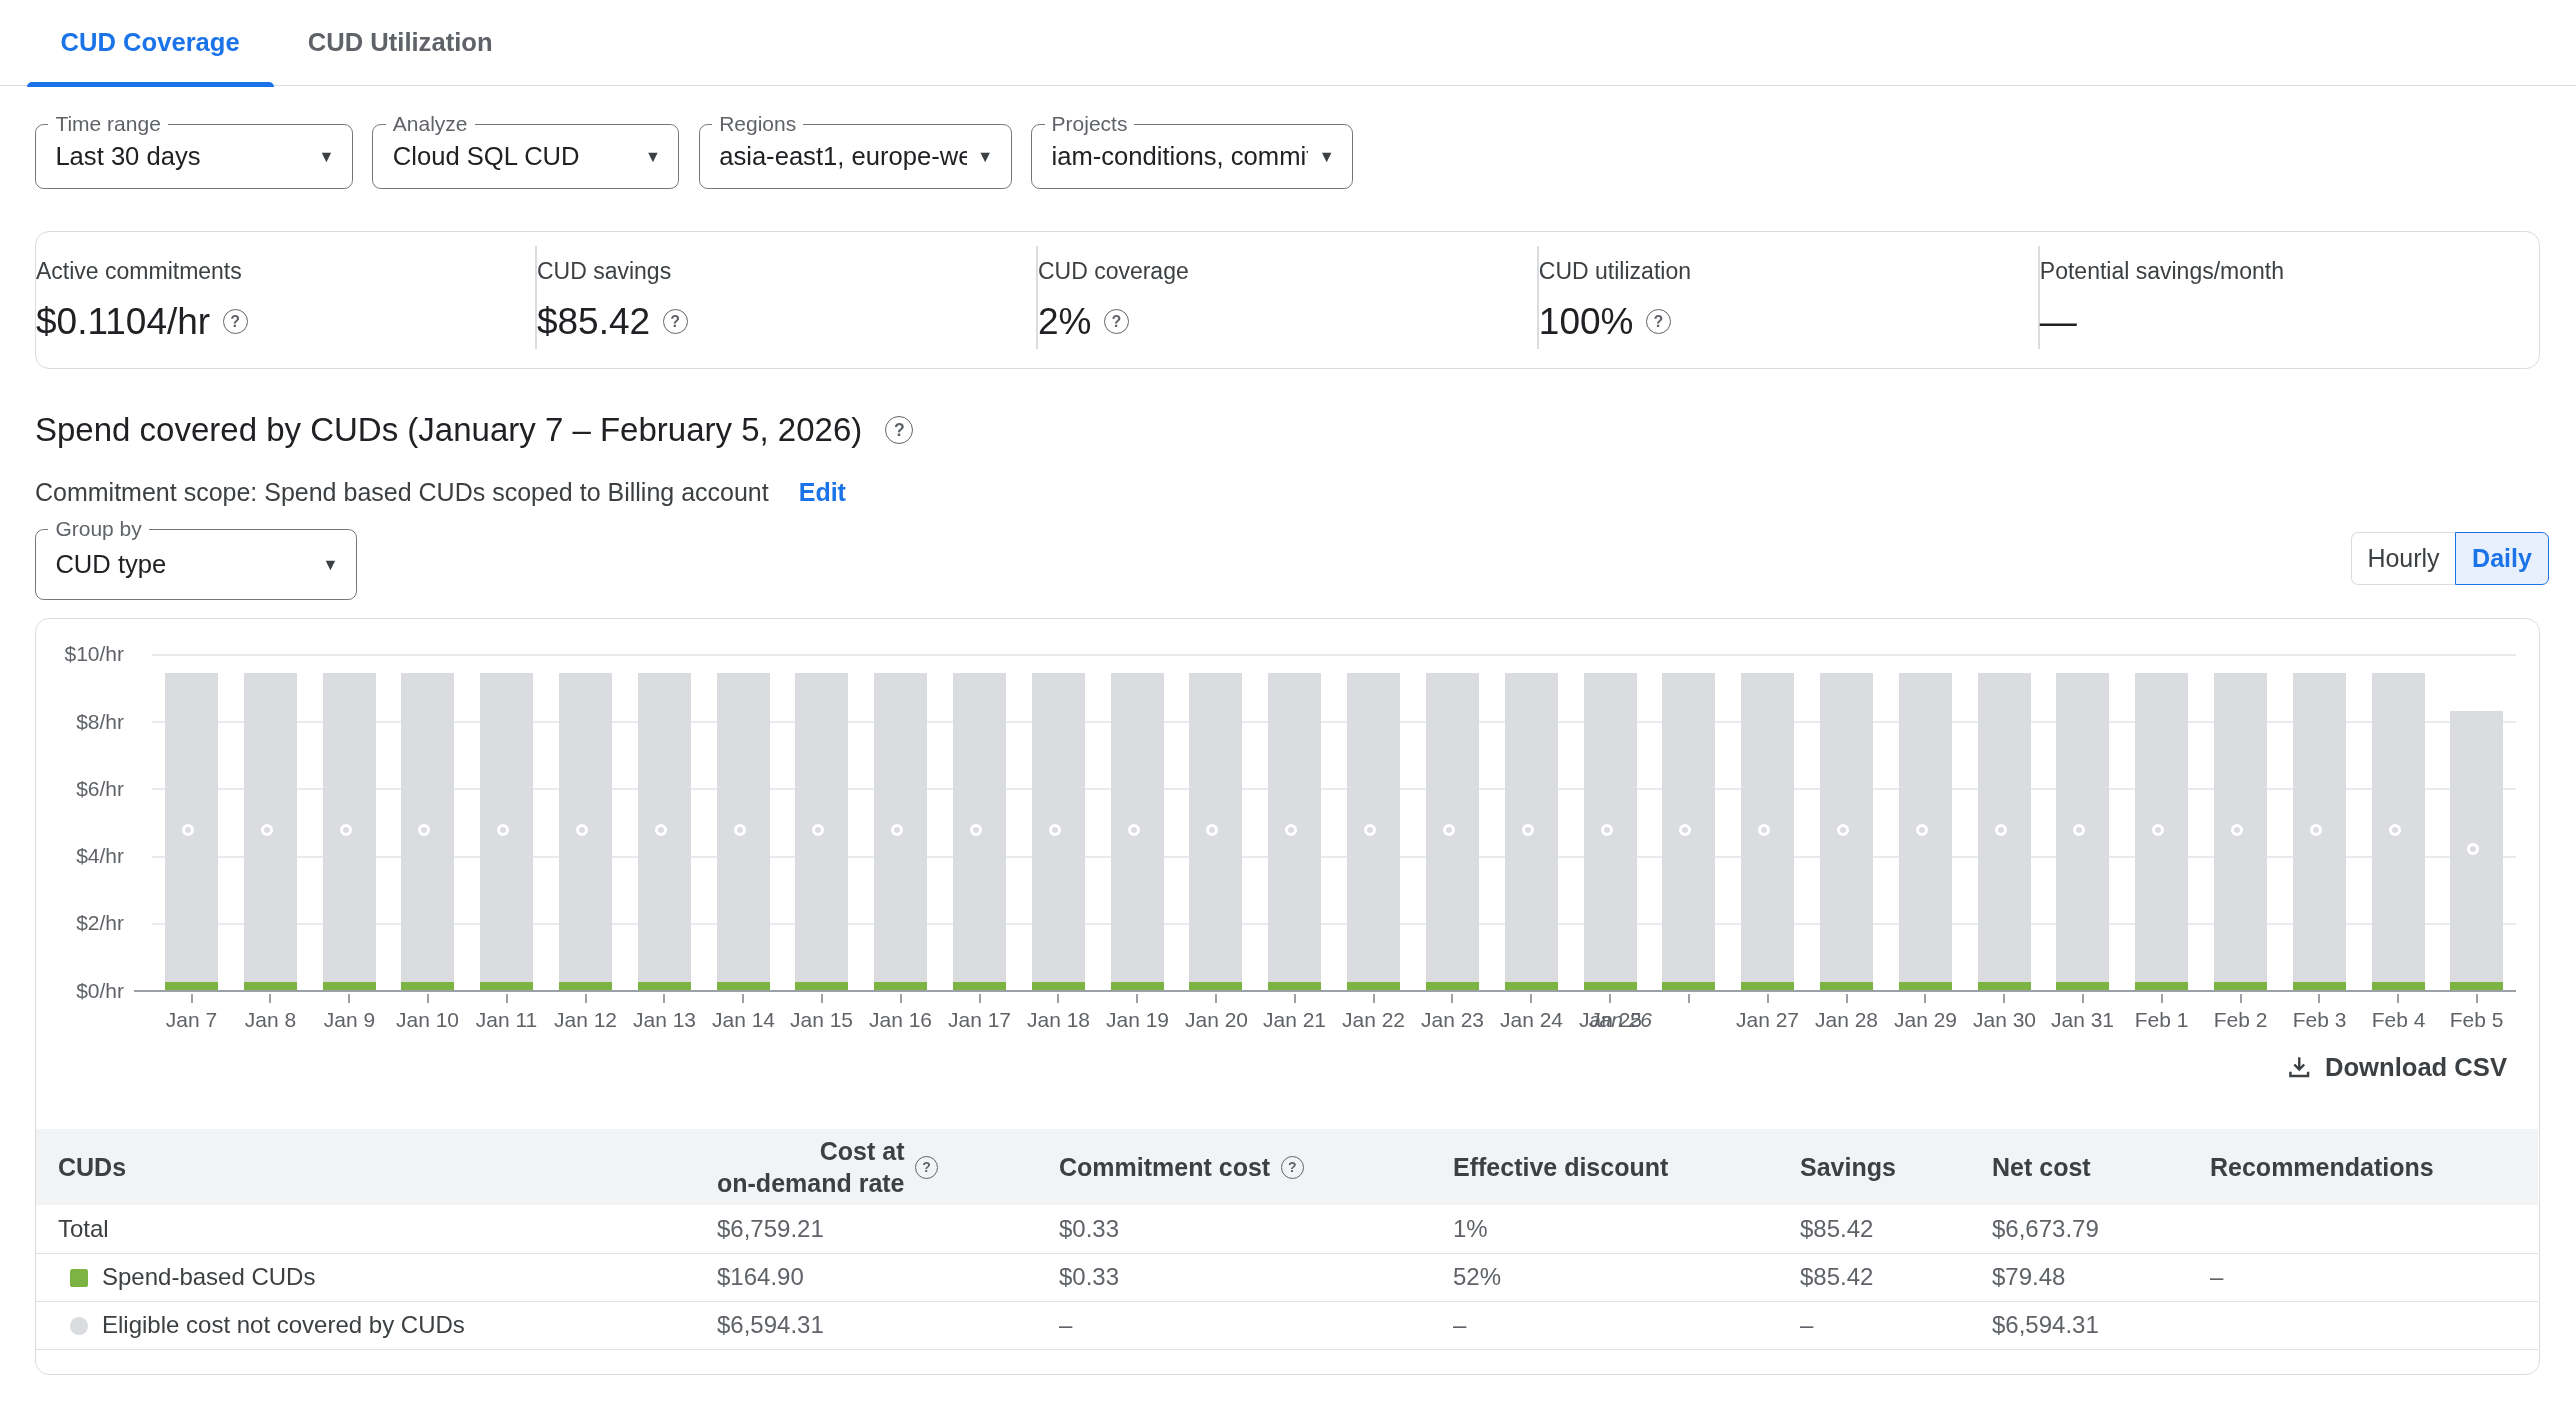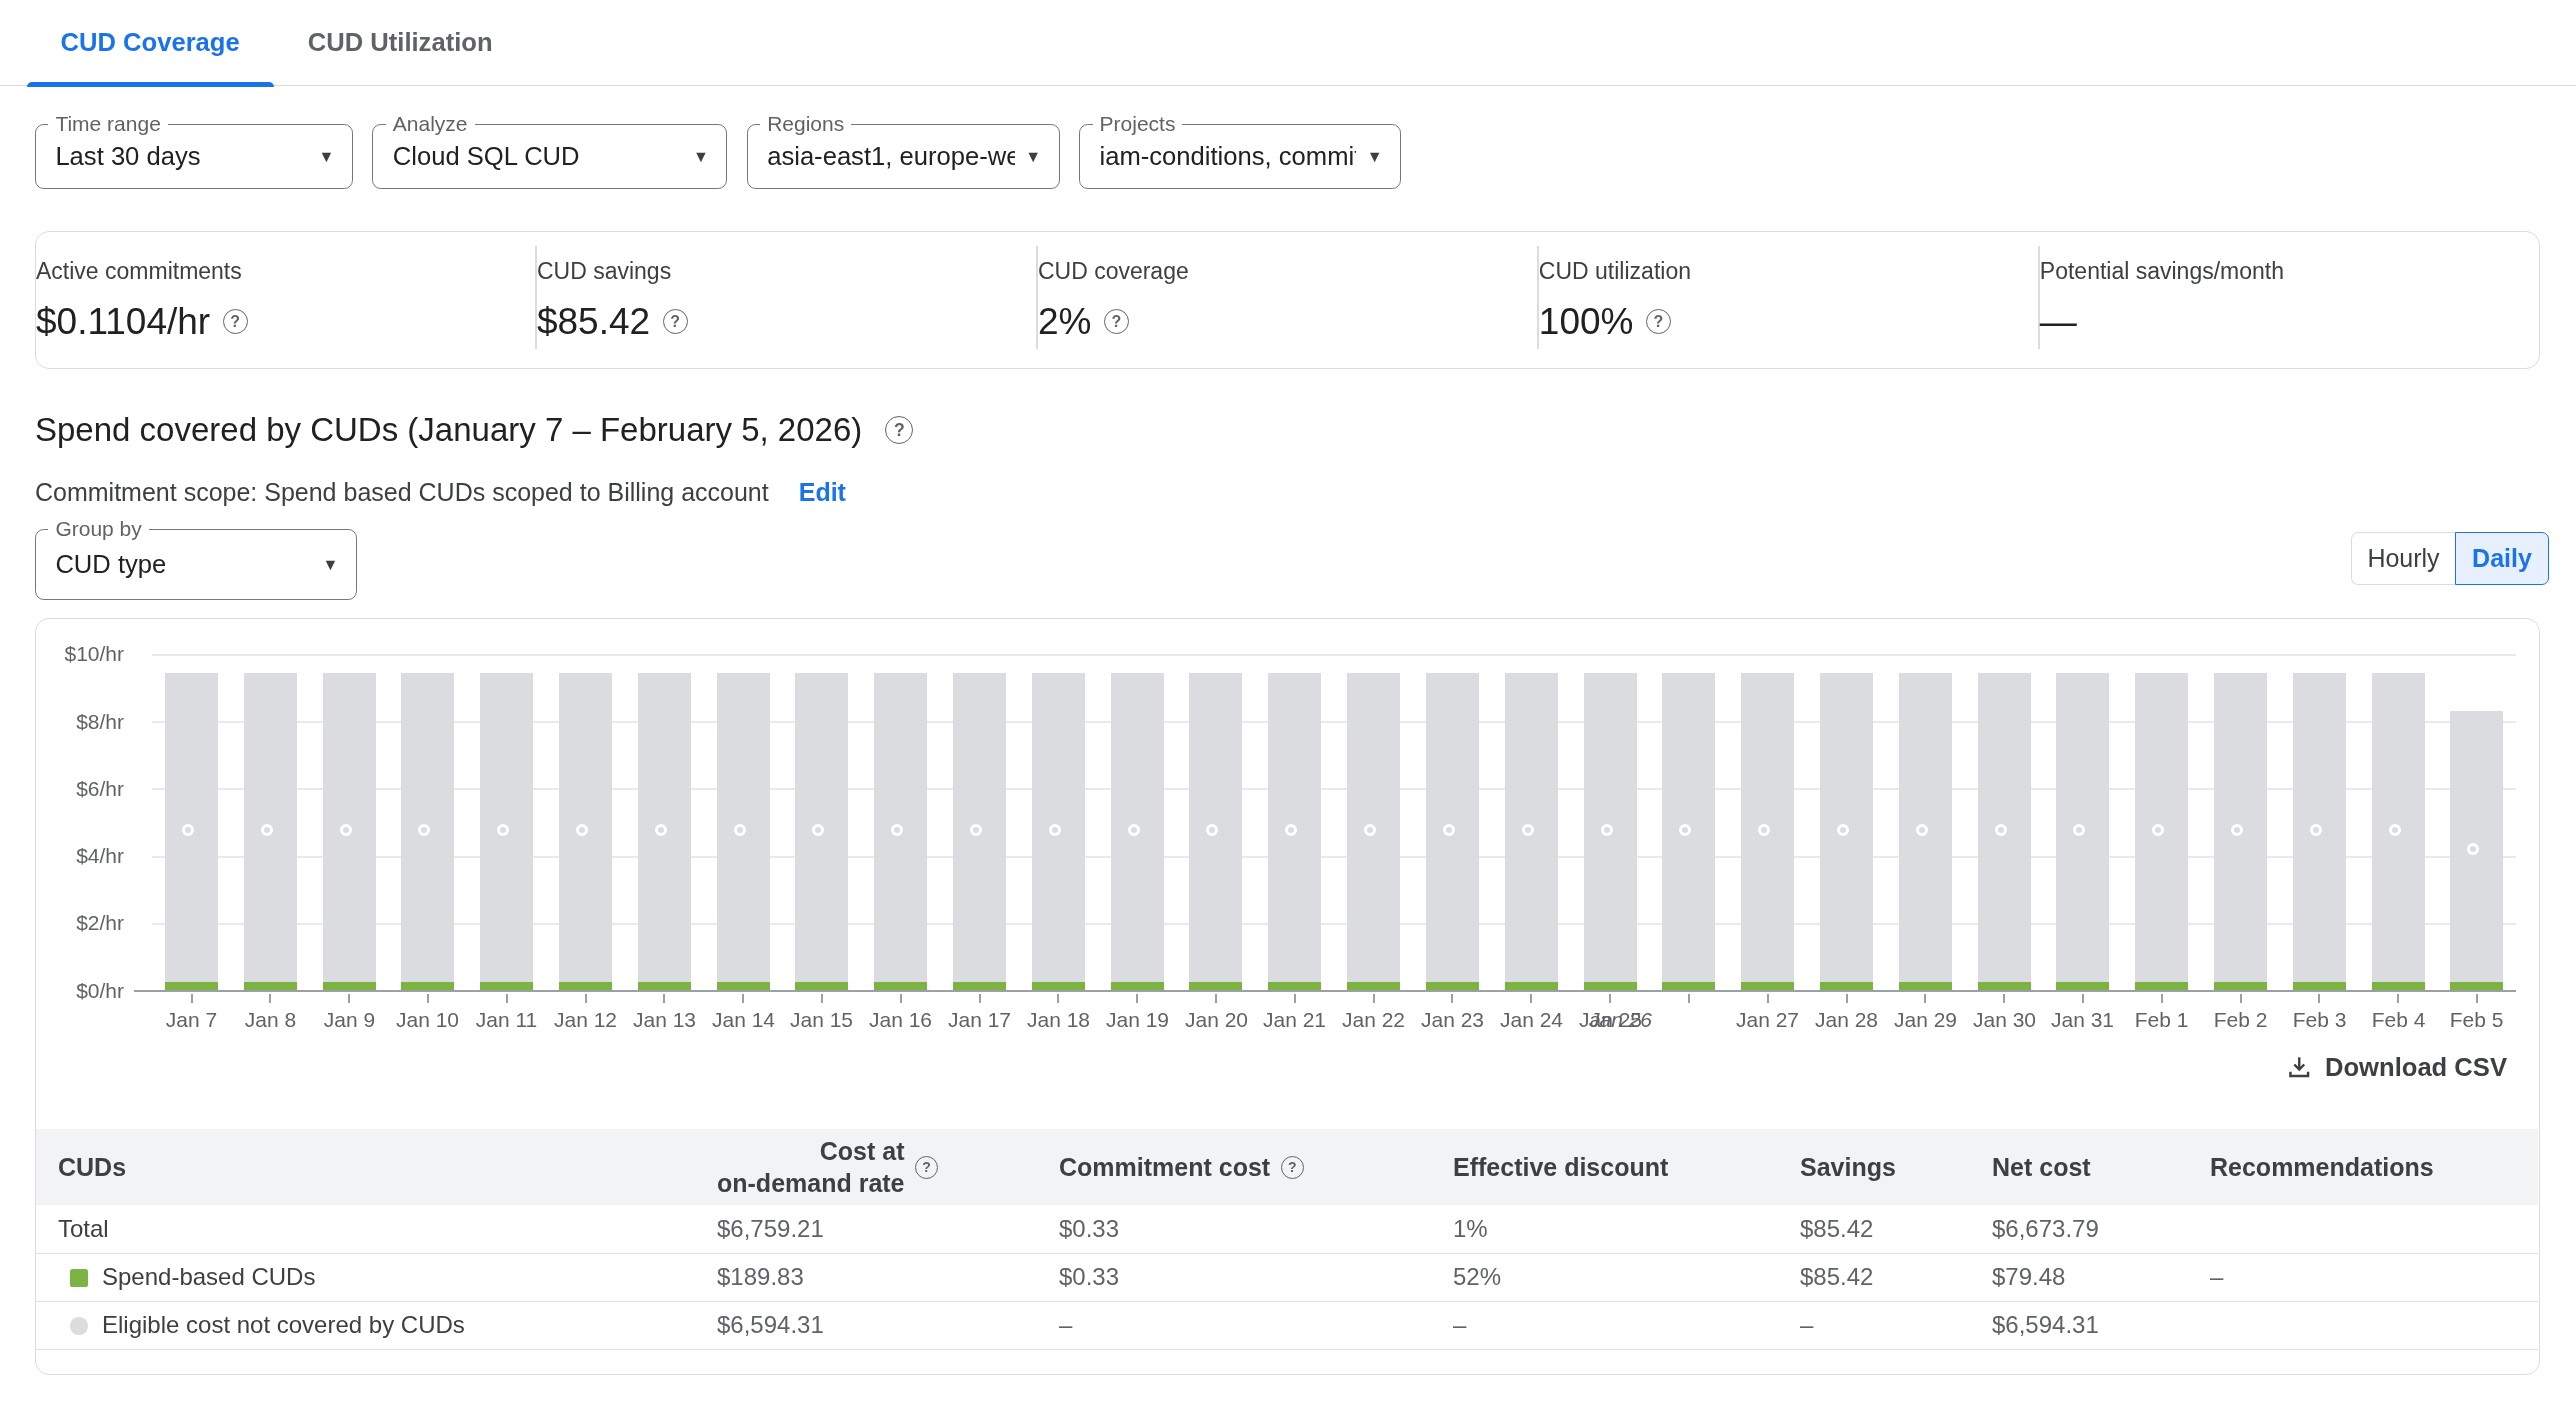--- a/index.html
+++ b/index.html
@@ -14,21 +14,21 @@
          font-size:25.6px; font-weight:bold; color:#5f6368; cursor:pointer; }
   .tab.active { color:#1a73e8; }
   .tab.active::after { content:""; position:absolute; left:0; right:0; bottom:-1.8px;
                        height:5.3px; background:#1a73e8; border-radius:5.3px 5.3px 0 0; }
 
   
   .filters-row { position:absolute; top:124px; left:35px; display:flex; gap:19.4px; }
   .select-box { position:relative; height:65px; border:1.8px solid #747775; border-radius:8.8px;
                 background:#fff; display:flex; align-items:center; justify-content:space-between;
                 padding:0 17.6px 0 19.4px; cursor:pointer; }
-  .w360{width:318px}.w350{width:355px}.w355{width:313px}.w365{width:322px}
+  .w360{width:318px}.w350{width:307px}.w355{width:313px}.w365{width:322px}
   .floating-label { position:absolute; top:-13.2px; left:12.4px; background:#fff; padding:0 7px;
                     font-size:21px; color:#5f6368; white-space:nowrap; }
   .select-value { font-size:25.6px; color:#202124; white-space:nowrap; overflow:hidden; }
   .select-arrow { font-size:16px; color:#3c4043; margin-left:10.6px; flex:0 0 auto; }
 
   
   .metrics-card { position:absolute; top:231px; left:35px; width:2505px; height:138px;
                   border:1.8px solid #dadce0; border-radius:14px; display:flex; background:#fff; }
   .metric { flex:1; display:flex; flex-direction:column; 
             justify-content:center; gap:16px; }
@@ -429,21 +429,21 @@
             <td><span class="row-label">Total</span></td>
             <td>$6,759.21</td>
             <td>$0.33</td>
             <td>1%</td>
             <td>$85.42</td>
             <td>$6,673.79</td>
             <td></td>
           </tr>
           <tr>
             <td><span class="sq"></span><span class="row-label">Spend-based CUDs</span></td>
-            <td>$189.83</td>
+            <td>$164.90</td>
             <td>$0.33</td>
             <td>52%</td>
             <td>$85.42</td>
             <td>$79.48</td>
             <td>–</td>
           </tr>
           <tr>
             <td><span class="circ"></span><span class="row-label">Eligible cost not covered by CUDs</span></td>
             <td>$6,594.31</td>
             <td>–</td>

